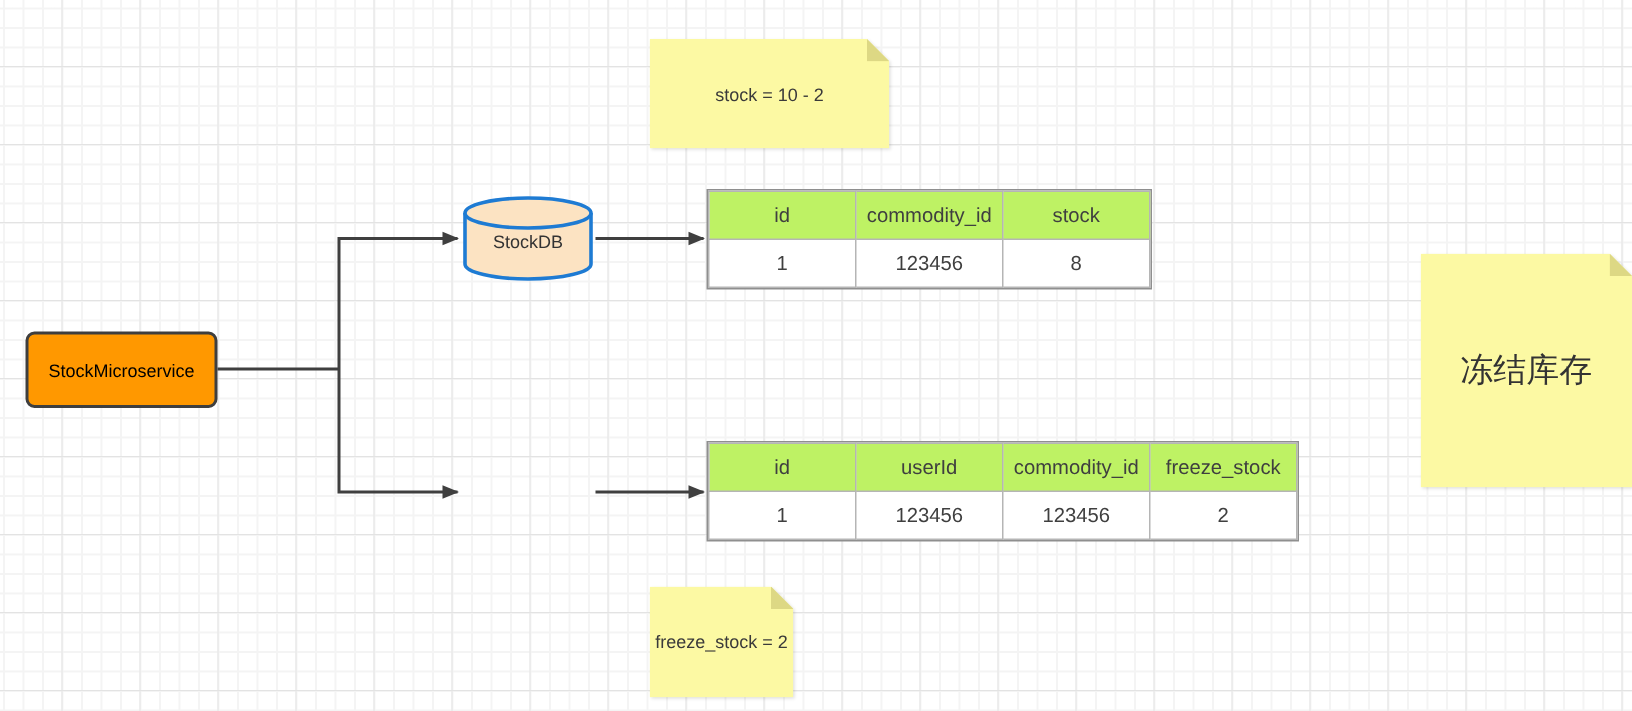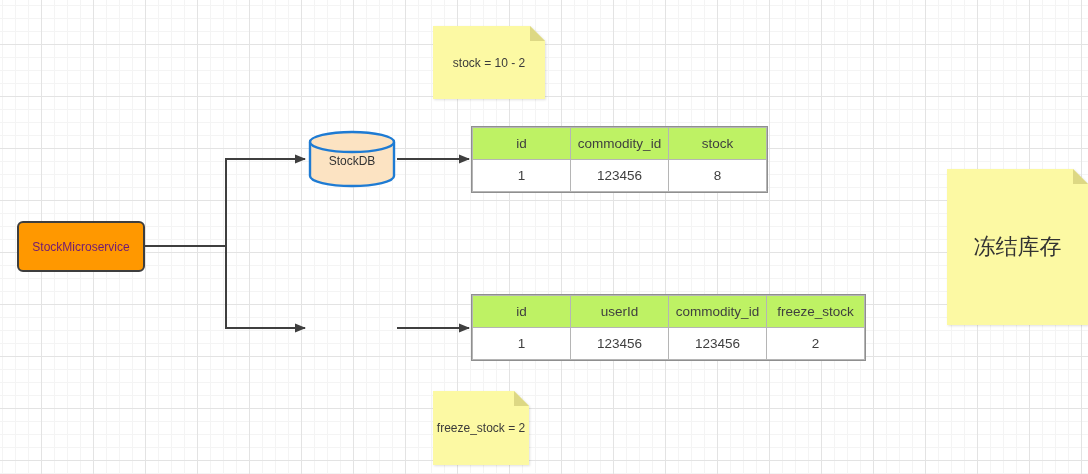--- a/index.html
+++ b/index.html
@@ -21,21 +21,21 @@
     background-position:-11px -8px,-11px -8px,-11px -8px,-11px -8px;
   }
   .connectors{position:absolute;left:0;top:0;width:1088px;height:474px;}
 
   
   .service-box{
     position:absolute;left:17px;top:221px;width:128px;height:51px;
     background:#ff9800;border:2px solid #3e3e3e;border-radius:6px;
     display:flex;align-items:center;justify-content:center;
     box-sizing:border-box;
-    font-size:12px;color:#701a75;cursor:default;
+    font-size:12px;color:#000000;cursor:default;
   }
 
   
   .cyl{position:absolute;width:90px;height:58px;}
   .cyl svg{position:absolute;left:0;top:0;}
   .cyl-label{
     position:absolute;left:0;right:0;top:24px;
     text-align:center;font-size:12px;color:#333;
   }
   .cyl1{left:307px;top:130px;}
@@ -68,21 +68,21 @@
     background:#fcf9a3;
     clip-path:polygon(0 0,calc(100% - 15px) 0,100% 15px,100% 100%,0 100%);
     display:flex;align-items:center;justify-content:center;
     font-size:12px;color:#3a3a3a;text-align:center;
   }
   .note-fold{
     position:absolute;top:0;right:0;width:15px;height:15px;
     background:#ddd884;
     clip-path:polygon(0 0,100% 100%,0 100%);
   }
-  .note1{left:433px;top:26px;width:112px;height:73px;}
+  .note1{left:433px;top:26px;width:112px;height:73px;padding-left:48px;}
   .note2{left:433px;top:391px;width:96px;height:74px;}
   .note3{left:947px;top:169px;width:141px;height:156px;}
   .note3 .note-body{font-size:22px;color:#333;}
 </style>
 </head>
 <body>
 
 <div class="canvas">
 
   <svg class="connectors" viewBox="0 0 1088 474" xmlns="http://www.w3.org/2000/svg">

